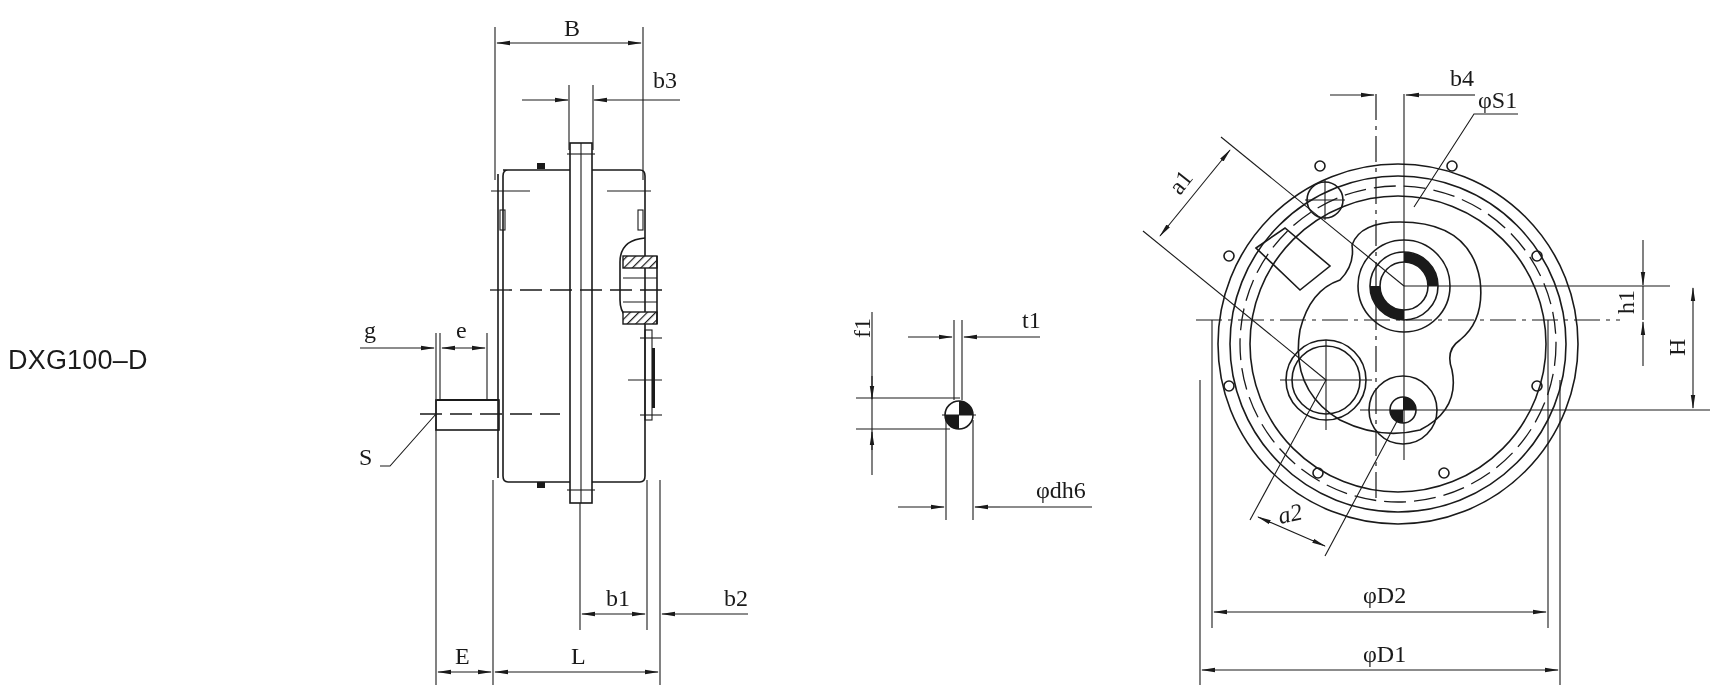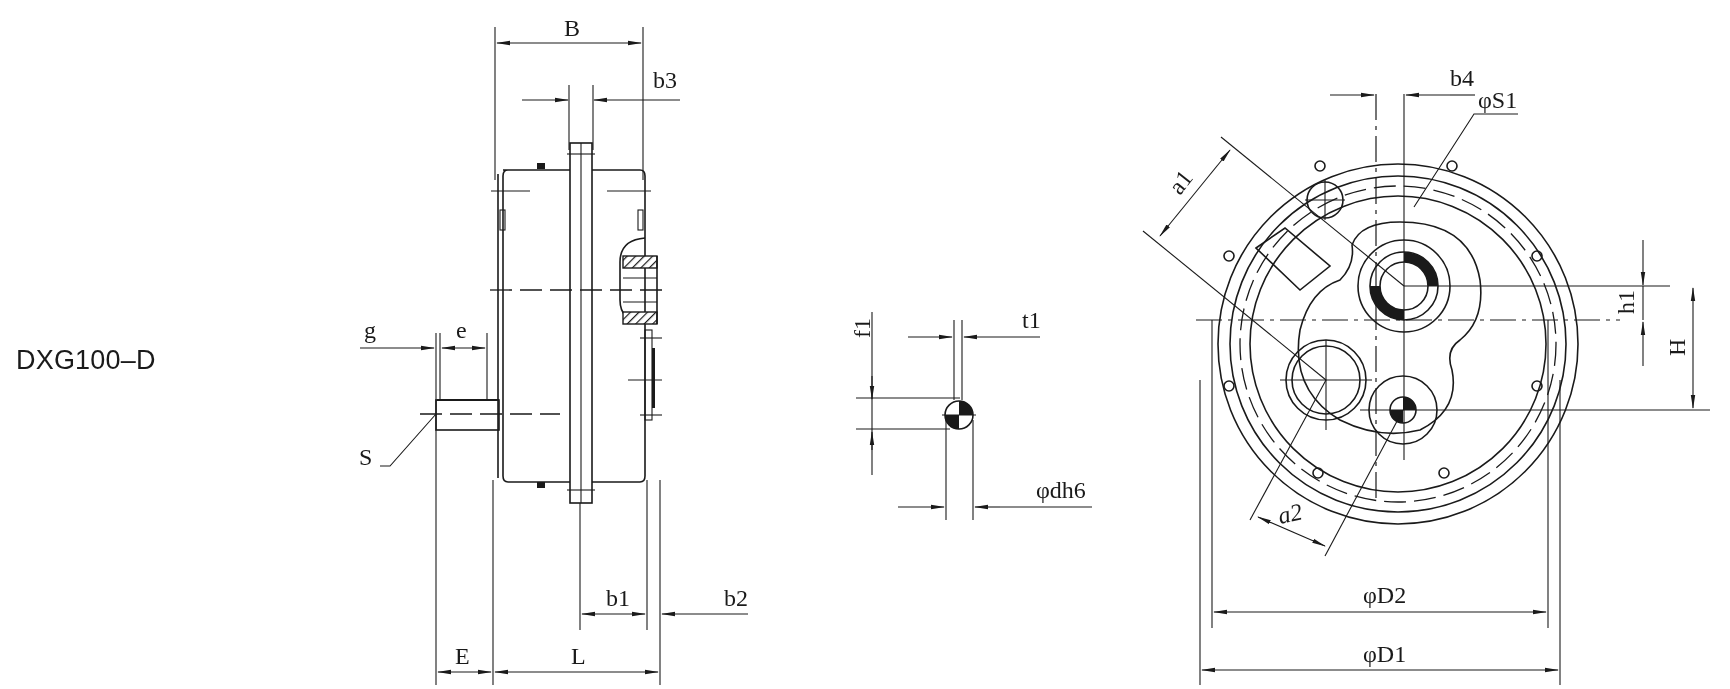--- a/index.html
+++ b/index.html
@@ -1,18 +1,18 @@
 <!DOCTYPE html>
 <html><head>
 <meta charset="utf-8">
 <style>
   html, body { margin: 0; padding: 0; background: #ffffff; }
   body { width: 1730px; height: 689px; position: relative; overflow: hidden; }
   .model-label {
-    position: absolute; left: 16px; top: 345px;
+    position: absolute; left: 8px; top: 345px;
     font-family: "Liberation Sans", sans-serif; font-size: 27px; color: #1a1a1a;
     letter-spacing: 0.2px;
   }
   svg.drawing { position: absolute; left: 0; top: 0; }
   .ln { stroke: #1a1a1a; stroke-width: 1.6; fill: none; }
   .thin { stroke: #1a1a1a; stroke-width: 1.1; fill: none; }
   .thick { stroke: #1a1a1a; stroke-width: 2.2; fill: none; }
   .center { stroke: #1a1a1a; stroke-width: 1.2; fill: none; stroke-dasharray: 26 6 4 6; }
   .dash { stroke: #1a1a1a; stroke-width: 1.3; fill: none; stroke-dasharray: 22 8; }
   .hatch { fill: url(#hatchPat); stroke: #1a1a1a; stroke-width: 1.4; }

